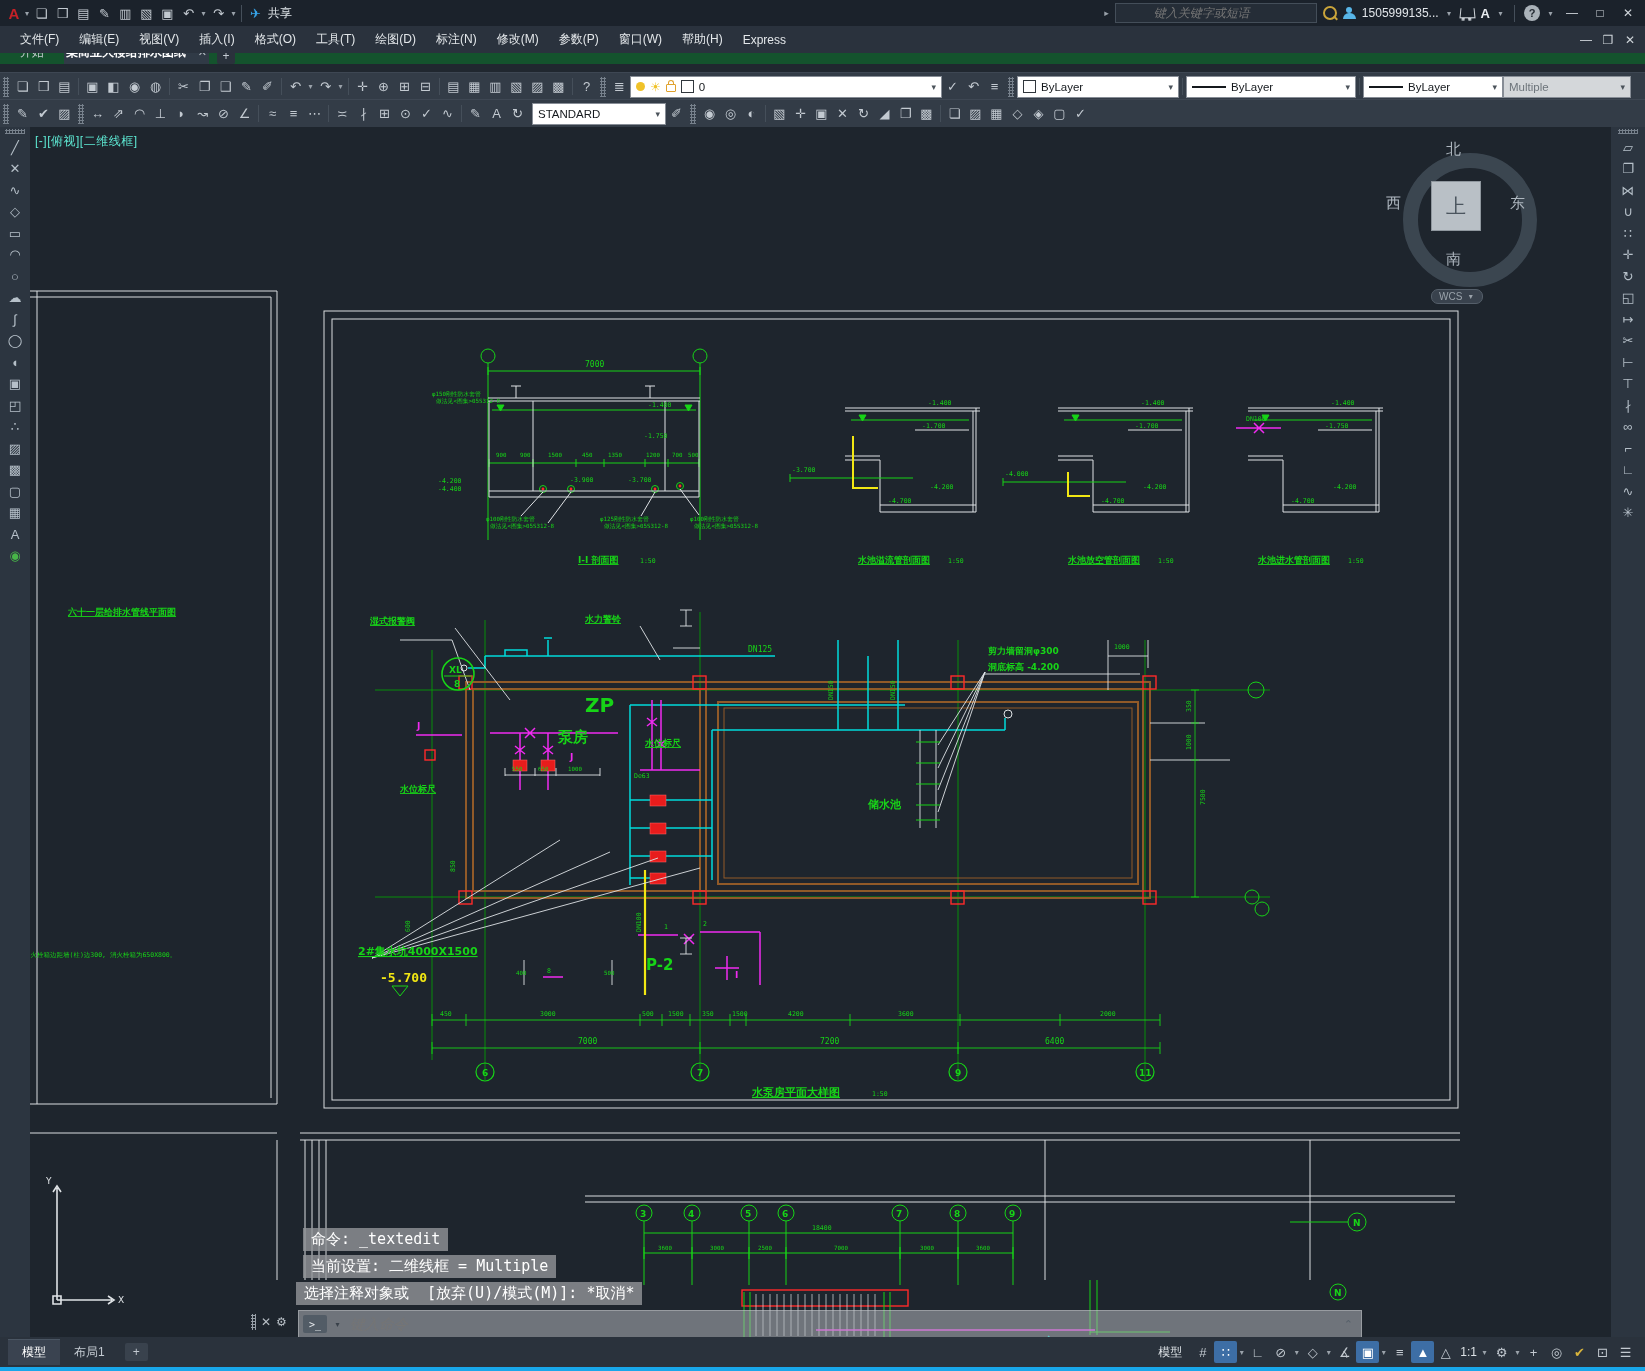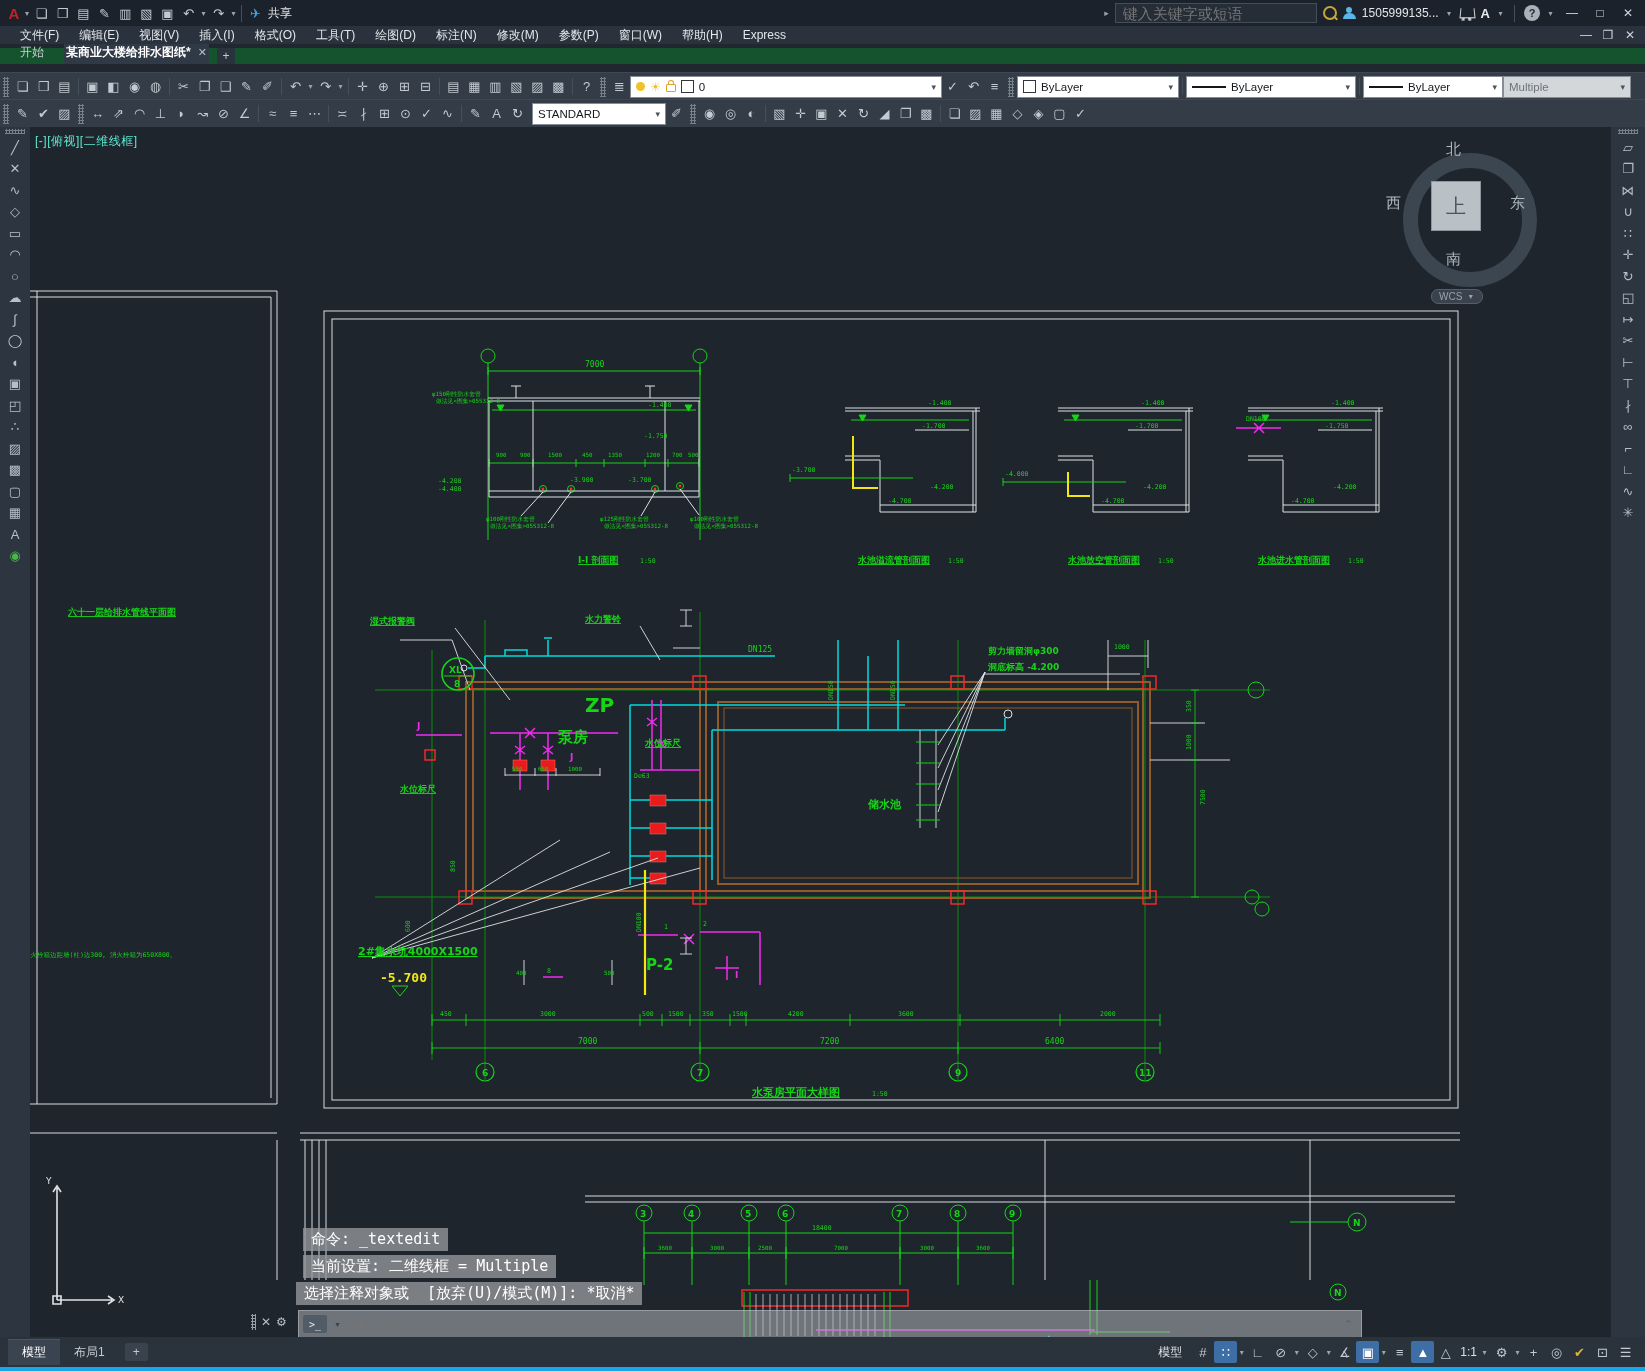--- a/index.html
+++ b/index.html
@@ -11,34 +11,34 @@
   .logo-chev{color:#9aa2aa;font-size:8px;margin:0 2px 0 1px;}
   .qa{display:flex;align-items:center;}
   .ticon{width:21px;height:20px;display:inline-flex;align-items:center;justify-content:center;color:#c3cad1;font-size:13px;line-height:1;}
   .ticon.on{background:#3d6ea5;border-radius:2px;color:#fff;}
   .fly{color:#9aa2aa;font-size:8px;width:9px;text-align:center;}
   .tsep{width:1px;height:17px;background:#454f5a;margin:0 3px;flex:0 0 auto;}
   .share-lab{color:#dfe4e8;font-size:12px;margin-left:2px;}
   .title-center{position:absolute;left:480px;width:560px;text-align:center;font-size:12.5px;color:#c8cfd5;pointer-events:none;white-space:nowrap;}
   .tright{margin-left:auto;display:flex;align-items:center;gap:6px;padding-right:6px;}
   .searchbox{width:190px;height:18px;background:#252d37;border:1px solid #444e59;display:flex;align-items:center;padding:0 5px;}
-  .searchbox input{flex:1;background:transparent;border:none;outline:none;color:#9aa3ab;font-size:15px;font-family:inherit;}
+  .searchbox input{flex:1;background:transparent;border:none;outline:none;color:#9aa3ab;font-style:italic;font-size:12px;font-family:inherit;margin-left:31px;}
   .mag{width:10px;height:10px;border:2px solid #c9a43a;border-radius:50%;position:relative;}
   .mag:after{content:"";position:absolute;width:5px;height:2px;background:#c9a43a;transform:rotate(45deg);left:8px;top:9px;}
   .person{width:13px;height:13px;position:relative;}
   .person:before{content:"";position:absolute;left:3.5px;top:0;width:6px;height:6px;border-radius:50%;background:#58b6e8;}
   .person:after{content:"";position:absolute;left:0;top:6px;width:13px;height:6px;border-radius:6px 6px 0 0;background:#58b6e8;}
   .acct{color:#e2e6ea;font-size:12px;}
   .cart{width:13px;height:9px;border:1.5px solid #cfd5da;border-top:none;position:relative;transform:perspective(10px) rotateX(8deg);}
   .cart:after{content:"";position:absolute;left:1px;top:9px;width:3px;height:3px;border-radius:50%;background:#cfd5da;box-shadow:6px 0 0 #cfd5da;}
   .astore{font-weight:bold;color:#e8ecef;font-size:13px;}
   .helpq{width:16px;height:16px;border-radius:50%;background:#aab2b9;color:#242b33;font-weight:bold;font-size:11px;display:flex;align-items:center;justify-content:center;}
   .wbtn{width:22px;text-align:center;color:#cfd5da;font-size:12px;}
   
-  .menubar{position:absolute;top:26px;left:0;right:0;height:18px;background:#2a323d;display:flex;align-items:center;padding-left:10px;z-index:39;}
+  .menubar{position:absolute;top:26px;left:0;right:0;height:27px;background:#2a323d;display:flex;align-items:center;padding-left:10px;z-index:39;}
   .mitem{padding:2px 10px;font-size:12px;color:#e3e7ea;white-space:nowrap;}
   .docctl{margin-left:auto;display:flex;padding-right:4px;}
   
   .tabrow{position:absolute;top:48px;left:0;right:0;height:16px;background:#14532d;display:flex;align-items:flex-end;z-index:38;text-align:right;}
   .tab-start{padding:3px 20px;color:#c9ced3;font-size:12px;}
   .tab-active{background:#303a46;border-top:1px solid #49545f;display:flex;align-items:center;gap:7px;padding:3px 2px;color:#fff;font-size:12px;font-weight:bold;}
   .tab-x{color:#b7bec5;font-size:11px;font-weight:normal;}
   .tab-plus{width:18px;height:16px;background:#2a323c;margin-left:8px;display:flex;align-items:center;justify-content:center;color:#c3cad1;border-radius:2px;}
   
   .tb{position:absolute;left:0;right:0;display:flex;align-items:center;background:#333c47;border-top:1px solid #3e4753;z-index:37;}

